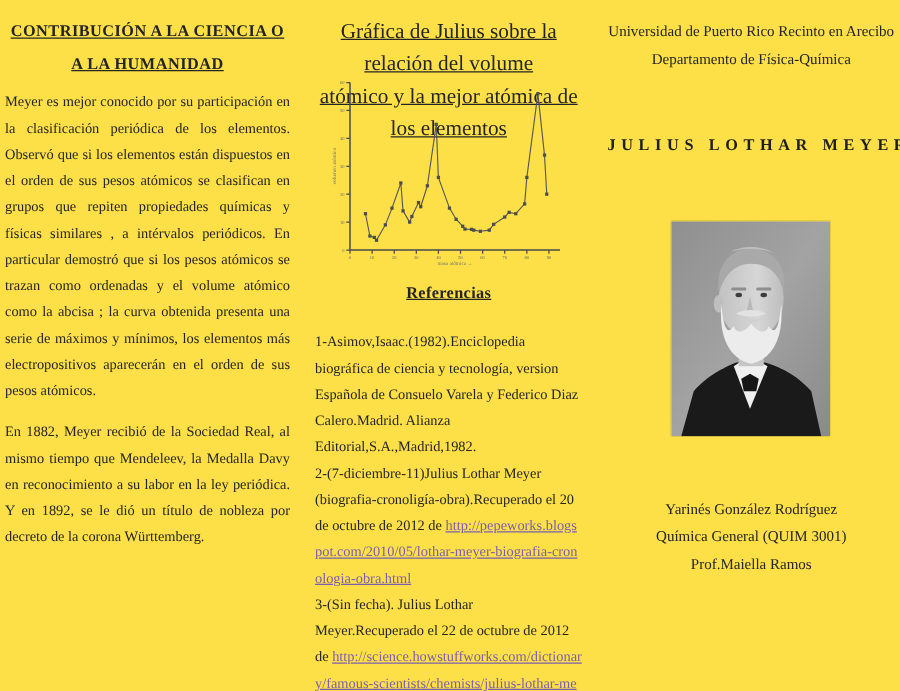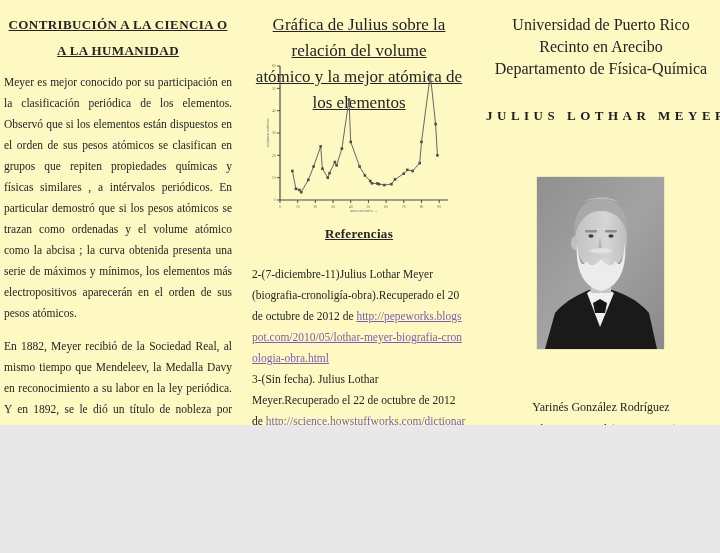--- a/index.html
+++ b/index.html
@@ -1,19 +1,19 @@
 <!DOCTYPE html>
 <html><head>
 <meta charset="utf-8">
 <style>
   html,body{margin:0;padding:0;}
   body{background:#e8e8e8;font-family:"Liberation Serif", serif;}
   .page{
-    position:relative; width:720px; height:425px; margin:0 auto;
-    background:#fef9c3; color:#242424; overflow:hidden;
+    position:relative; width:720px; height:553px; margin:0 auto;
+    background:#fde047; color:#242424; overflow:hidden;
     box-shadow:0 0 2px rgba(0,0,0,.25);
   }
   .col{position:absolute; top:0; height:553px;}
   .col-left{left:4px; width:228px;}
   .col-mid{left:252px; width:214px;}
   .col-right{left:486px; width:230px;}
 
   
   .left-heading{
     margin:12px 0 2px 0; text-align:center; font-weight:bold;
@@ -42,21 +42,21 @@
     font-size:11.5px; line-height:21px; text-align:left;
   }
   .refs .ref{margin:0;}
   .refs .link{
     color:#7b5fae; text-decoration:underline; word-break:break-all; cursor:pointer;
   }
 
   
   .uni{
     position:absolute; top:14px; left:0; width:100%; text-align:center;
-    font-size:16px; line-height:22px;
+    font-size:12px; line-height:22px;
   }
   .person-title{
     position:absolute; top:108px; left:0; width:100%; text-align:right;
     font-family:Liberation Serif, serif; font-weight:bold;
     font-size:13px; letter-spacing:4.5px; color:#1d1d1d; white-space:nowrap;
   }
   .photo{
     position:absolute; top:177px; left:51px; width:127px; height:172px;
     box-shadow:0 0 1px rgba(0,0,0,.4);
   }
@@ -155,20 +155,21 @@
           <rect x="142.02631578947367" y="106.55000000000001" width="2.6" height="2.6" fill="#4d4d4d"></rect>
           <rect x="147.3315789473684" y="107.66666666666667" width="2.6" height="2.6" fill="#4d4d4d"></rect>
           <rect x="154.40526315789472" y="99.85" width="2.6" height="2.6" fill="#4d4d4d"></rect>
           <rect x="156.1736842105263" y="78.63333333333334" width="2.6" height="2.6" fill="#4d4d4d"></rect>
           <rect x="165.0157894736842" y="11.633333333333331" width="2.6" height="2.6" fill="#4d4d4d"></rect>
           <rect x="170.32105263157894" y="60.76666666666667" width="2.6" height="2.6" fill="#4d4d4d"></rect>
           <rect x="172.08947368421053" y="92.03333333333335" width="2.6" height="2.6" fill="#4d4d4d"></rect>
         </svg></div>
     <div class="ref-heading">Referencias</div>
     <div class="refs">
+        <div class="ref"><span>1-Asimov,Isaac.(1982).Enciclopedia biográfica de ciencia y tecnología, version Española de Consuelo Varela y Federico Diaz Calero.Madrid. Alianza Editorial,S.A.,Madrid,1982.</span></div>
         <div class="ref"><span>2-(7-diciembre-11)Julius Lothar Meyer (biografia-cronoligía-obra).Recuperado el 20 de octubre de 2012 de </span><a class="link">http://pepeworks.blogspot.com/2010/05/lothar-meyer-biografia-cronologia-obra.html</a></div>
         <div class="ref"><span>3-(Sin fecha). Julius Lothar Meyer.Recuperado el 22 de octubre de 2012 de </span><a class="link">http://science.howstuffworks.com/dictionary/famous-scientists/chemists/julius-lothar-meyer-info.htm</a></div>
       </div>
   </div>
 
   <div class="col col-right">
     <div class="uni">
       <div>Universidad de Puerto Rico Recinto en Arecibo</div>
       <div>Departamento de Física-Química</div>
     </div>

